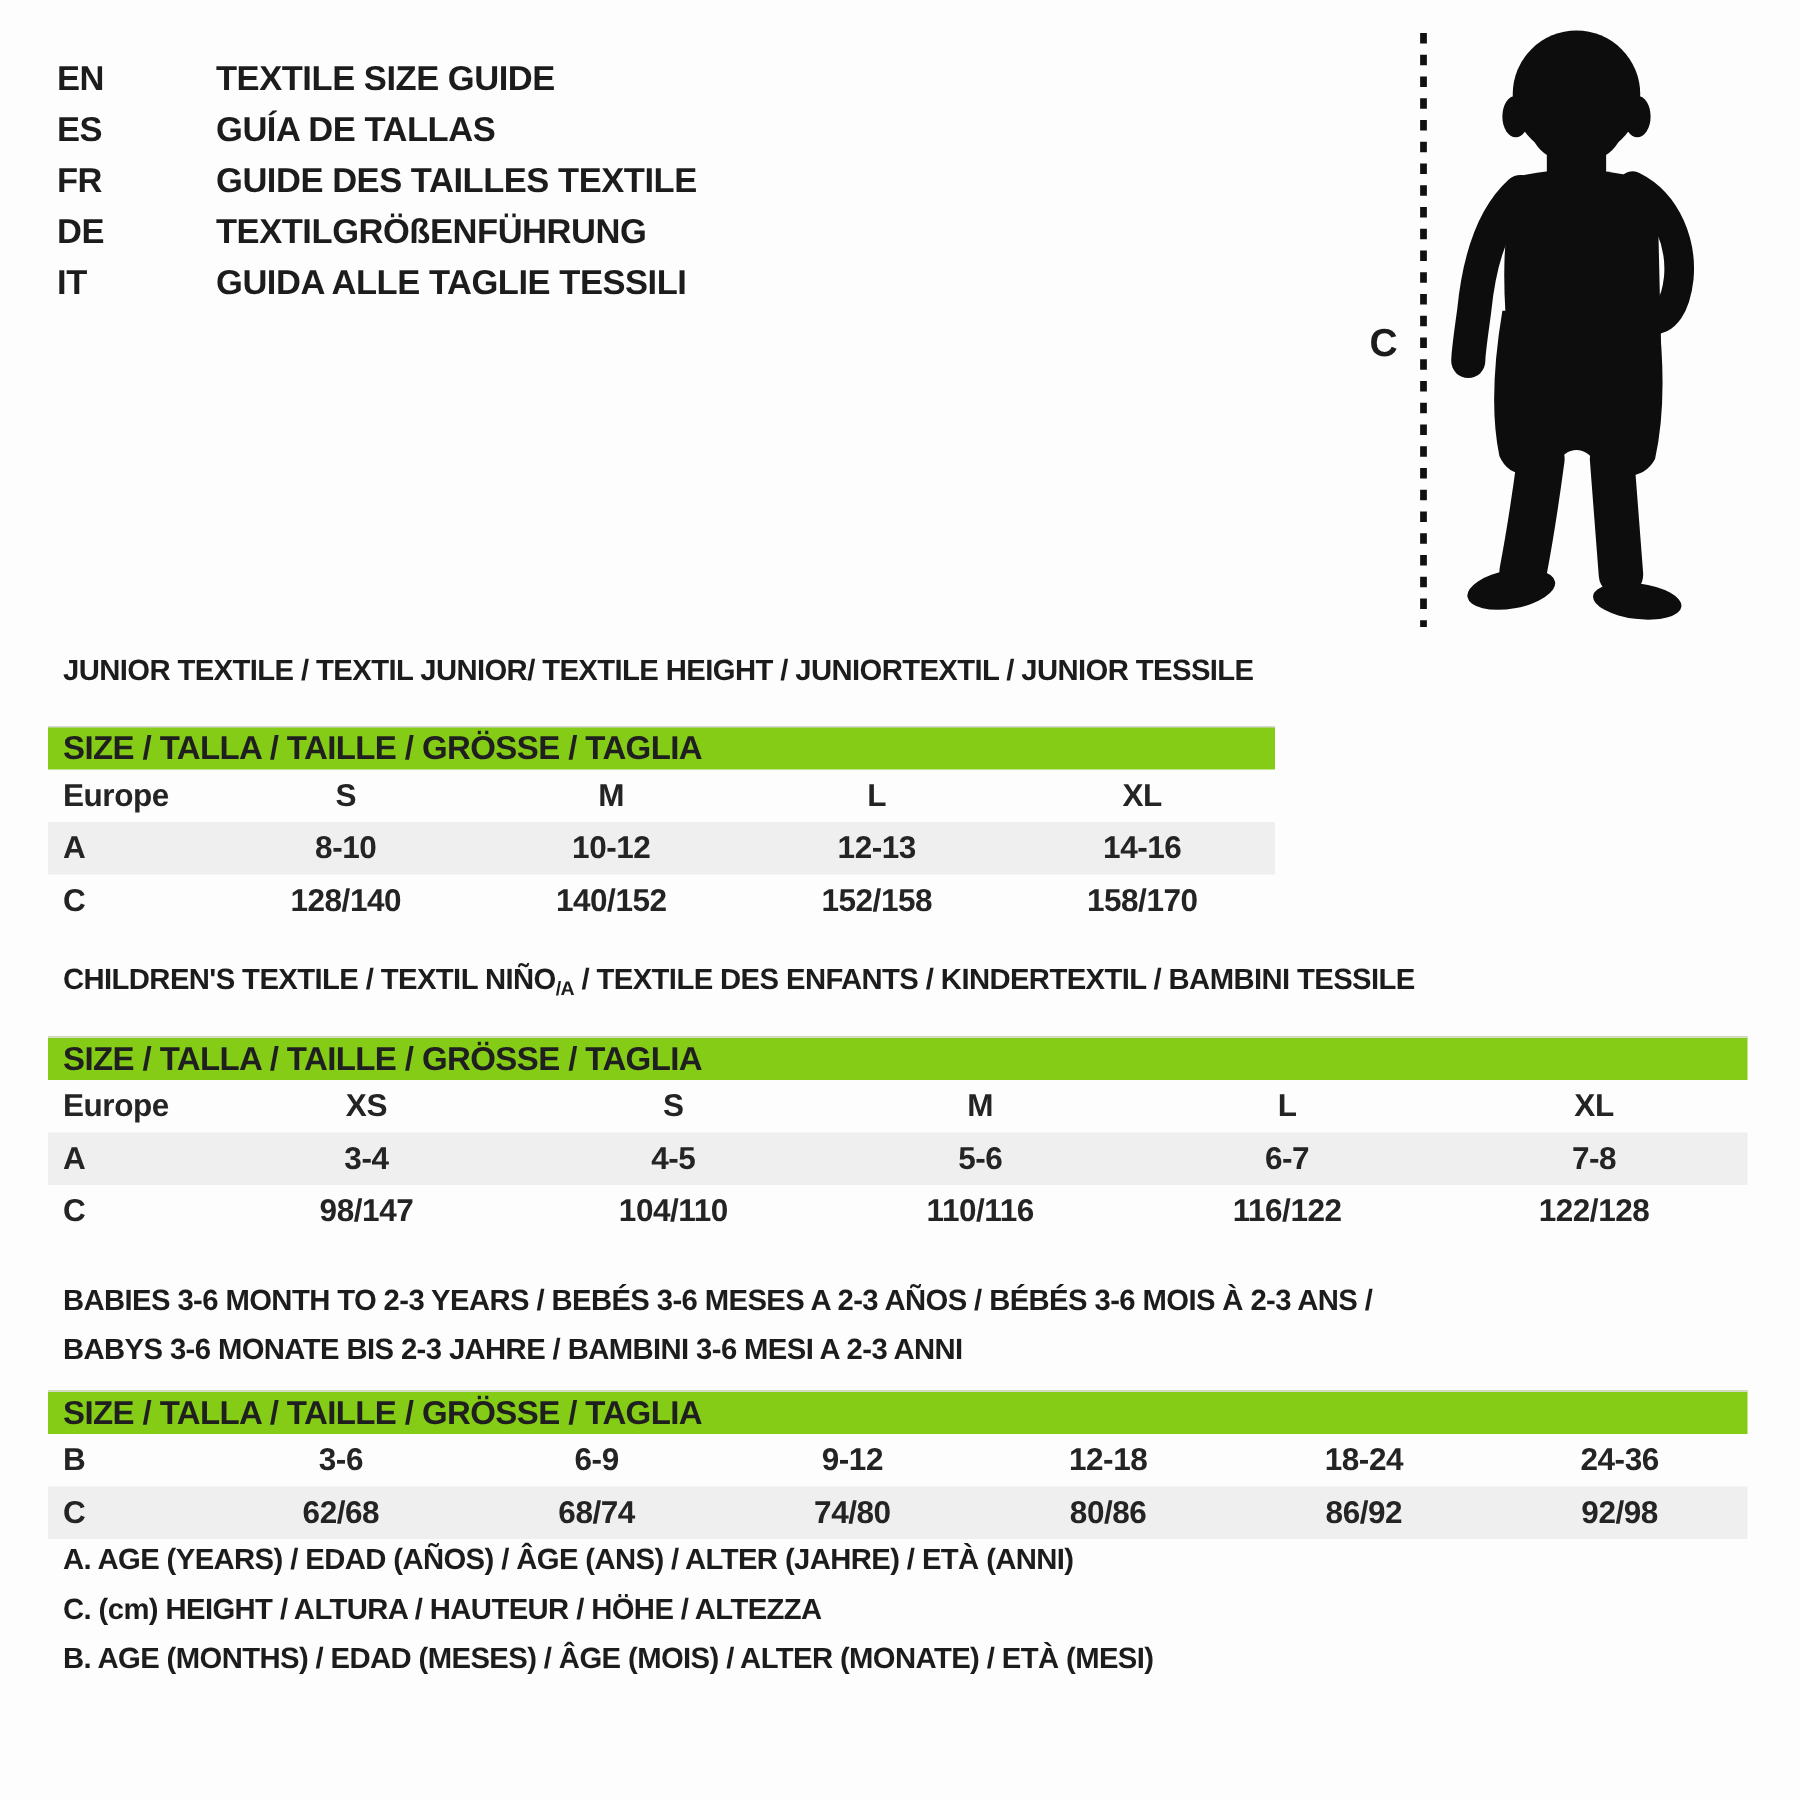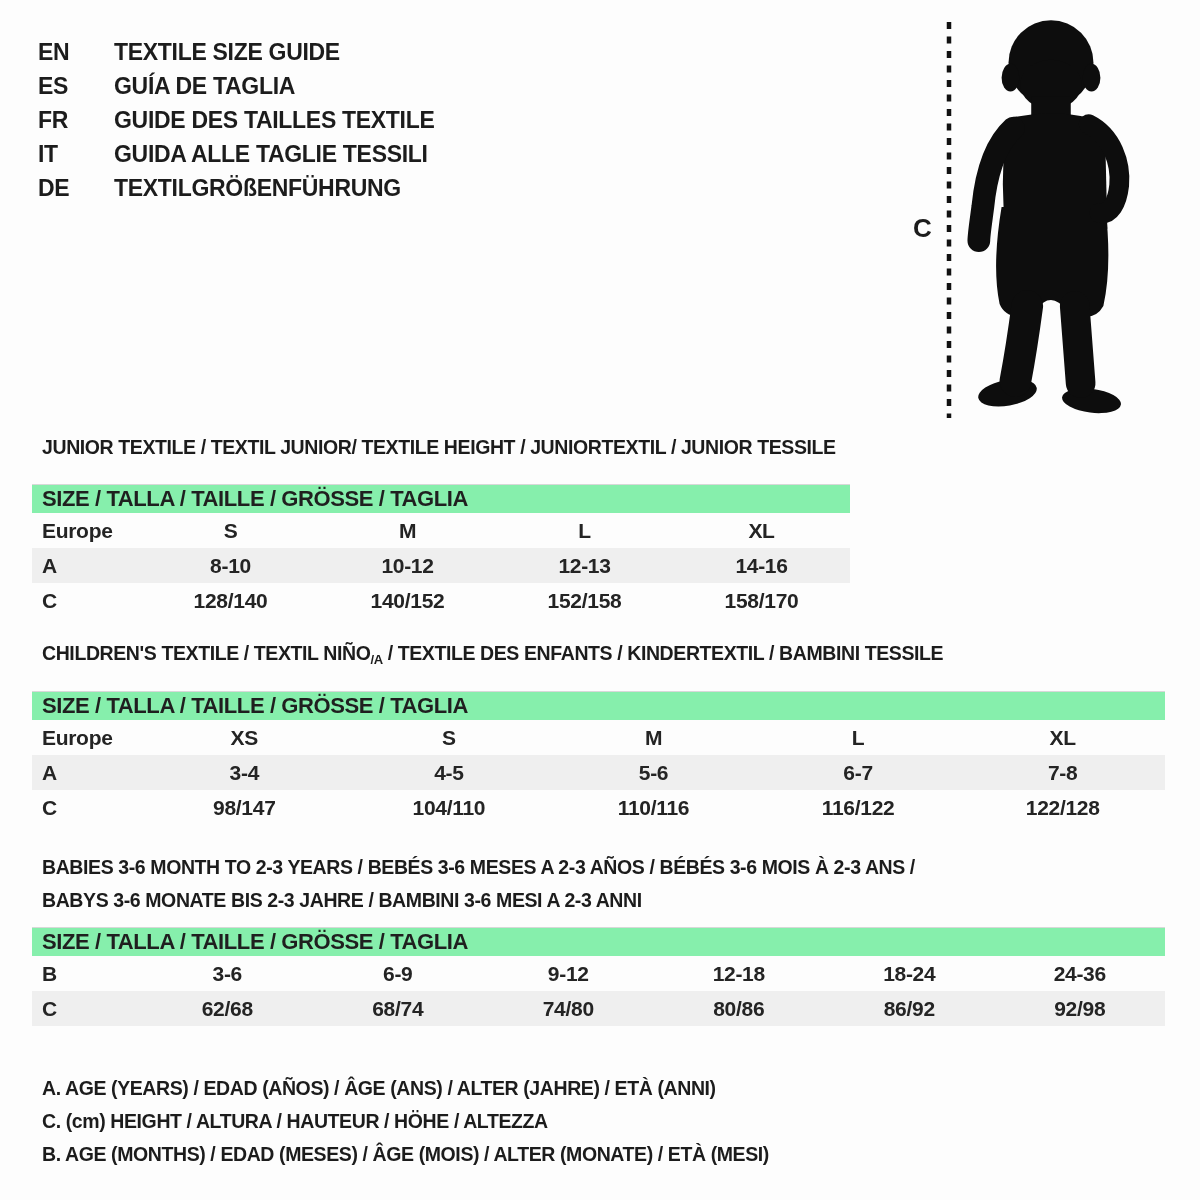--- a/index.html
+++ b/index.html
@@ -10,21 +10,21 @@
     color:#1c1c1c;
     position:relative;
     overflow:hidden;
   }
   .page{position:absolute;inset:0;}
 
   
   .lang-block{position:absolute;left:38px;top:35px;}
   .lang-row{display:flex;height:34px;align-items:center;}
   .lang-code{width:76px;font-size:23px;font-weight:700;letter-spacing:-0.3px;}
-  .lang-label{font-size:23px;font-weight:700;letter-spacing:-0.3px;white-space:nowrap;}
+  .lang-label{font-size:23px;font-weight:700;letter-spacing:-0.3px;white-space:nowrap;margin-left:30px;}
 
   
   .dash-line{position:absolute;left:945px;top:22px;}
   .measure-c{position:absolute;left:913px;top:213px;font-size:26px;font-weight:700;}
   .toddler{position:absolute;left:966px;top:18px;}
 
   
   .sec-heading{
     position:absolute;left:42px;
     font-size:19.5px;font-weight:700;letter-spacing:-0.4px;white-space:nowrap;
@@ -32,64 +32,64 @@
   .h-junior{top:436px;}
   .h-children{top:642px;}
   .h-babies{top:851px;line-height:33px;}
 
   
   .tbl{position:absolute;}
   .tbl-junior{left:32px;top:484px;width:818px;}
   .tbl-children{left:32px;top:691px;width:1133px;}
   .tbl-babies{left:32px;top:927px;width:1133px;}
   .size-bar{
-    height:29px;background:#86efac;
+    height:29px;background:#84cc16;
     border-top:1px solid #d8d8d8;box-sizing:border-box;
     font-size:22px;font-weight:700;letter-spacing:-0.4px;
     line-height:28px;padding-left:10px;color:#1f1f1f;
     white-space:nowrap;overflow:hidden;
   }
   .trow{display:flex;height:35px;align-items:center;
     font-size:21px;font-weight:700;letter-spacing:-0.3px;color:#242424;}
   .trow.alt{background:#efefef;}
   .rlabel{width:110px;padding-left:10px;box-sizing:border-box;}
   .cell{flex:1;text-align:center;}
 
   
-  .legend{position:absolute;left:42px;top:1072px;}
+  .legend{position:absolute;left:42px;top:1024px;}
   .legend-line{font-size:19.5px;font-weight:700;letter-spacing:-0.4px;
     line-height:33px;white-space:nowrap;}
 
   .sub{font-size:13px;vertical-align:-4px;font-weight:700;}
 </style>
 </head>
 <body>
 
 <div class="page">
 
   <div class="lang-block">
     <div class="lang-row">
       <span class="lang-code">EN</span>
       <span class="lang-label">TEXTILE SIZE GUIDE</span>
     </div>
     <div class="lang-row">
       <span class="lang-code">ES</span>
-      <span class="lang-label">GUÍA DE TAGLIA</span>
+      <span class="lang-label">GUÍA DE TALLAS</span>
     </div>
     <div class="lang-row">
       <span class="lang-code">FR</span>
       <span class="lang-label">GUIDE DES TAILLES TEXTILE</span>
     </div>
     <div class="lang-row">
+      <span class="lang-code">DE</span>
+      <span class="lang-label">TEXTILGRÖßENFÜHRUNG</span>
+    </div>
+    <div class="lang-row">
       <span class="lang-code">IT</span>
       <span class="lang-label">GUIDA ALLE TAGLIE TESSILI</span>
-    </div>
-    <div class="lang-row">
-      <span class="lang-code">DE</span>
-      <span class="lang-label">TEXTILGRÖßENFÜHRUNG</span>
     </div>
   </div>
 
   <svg class="dash-line" width="8" height="396" viewBox="0 0 8 396">
     <line x1="4" y1="0" x2="4" y2="396" stroke="#111" stroke-width="4.5" stroke-dasharray="7 7.5"></line>
   </svg>
   <div class="measure-c">C</div>
 
   <svg class="toddler" width="168" height="398" viewBox="0 0 170 400">
     <g fill="#0d0d0d" stroke="none">

